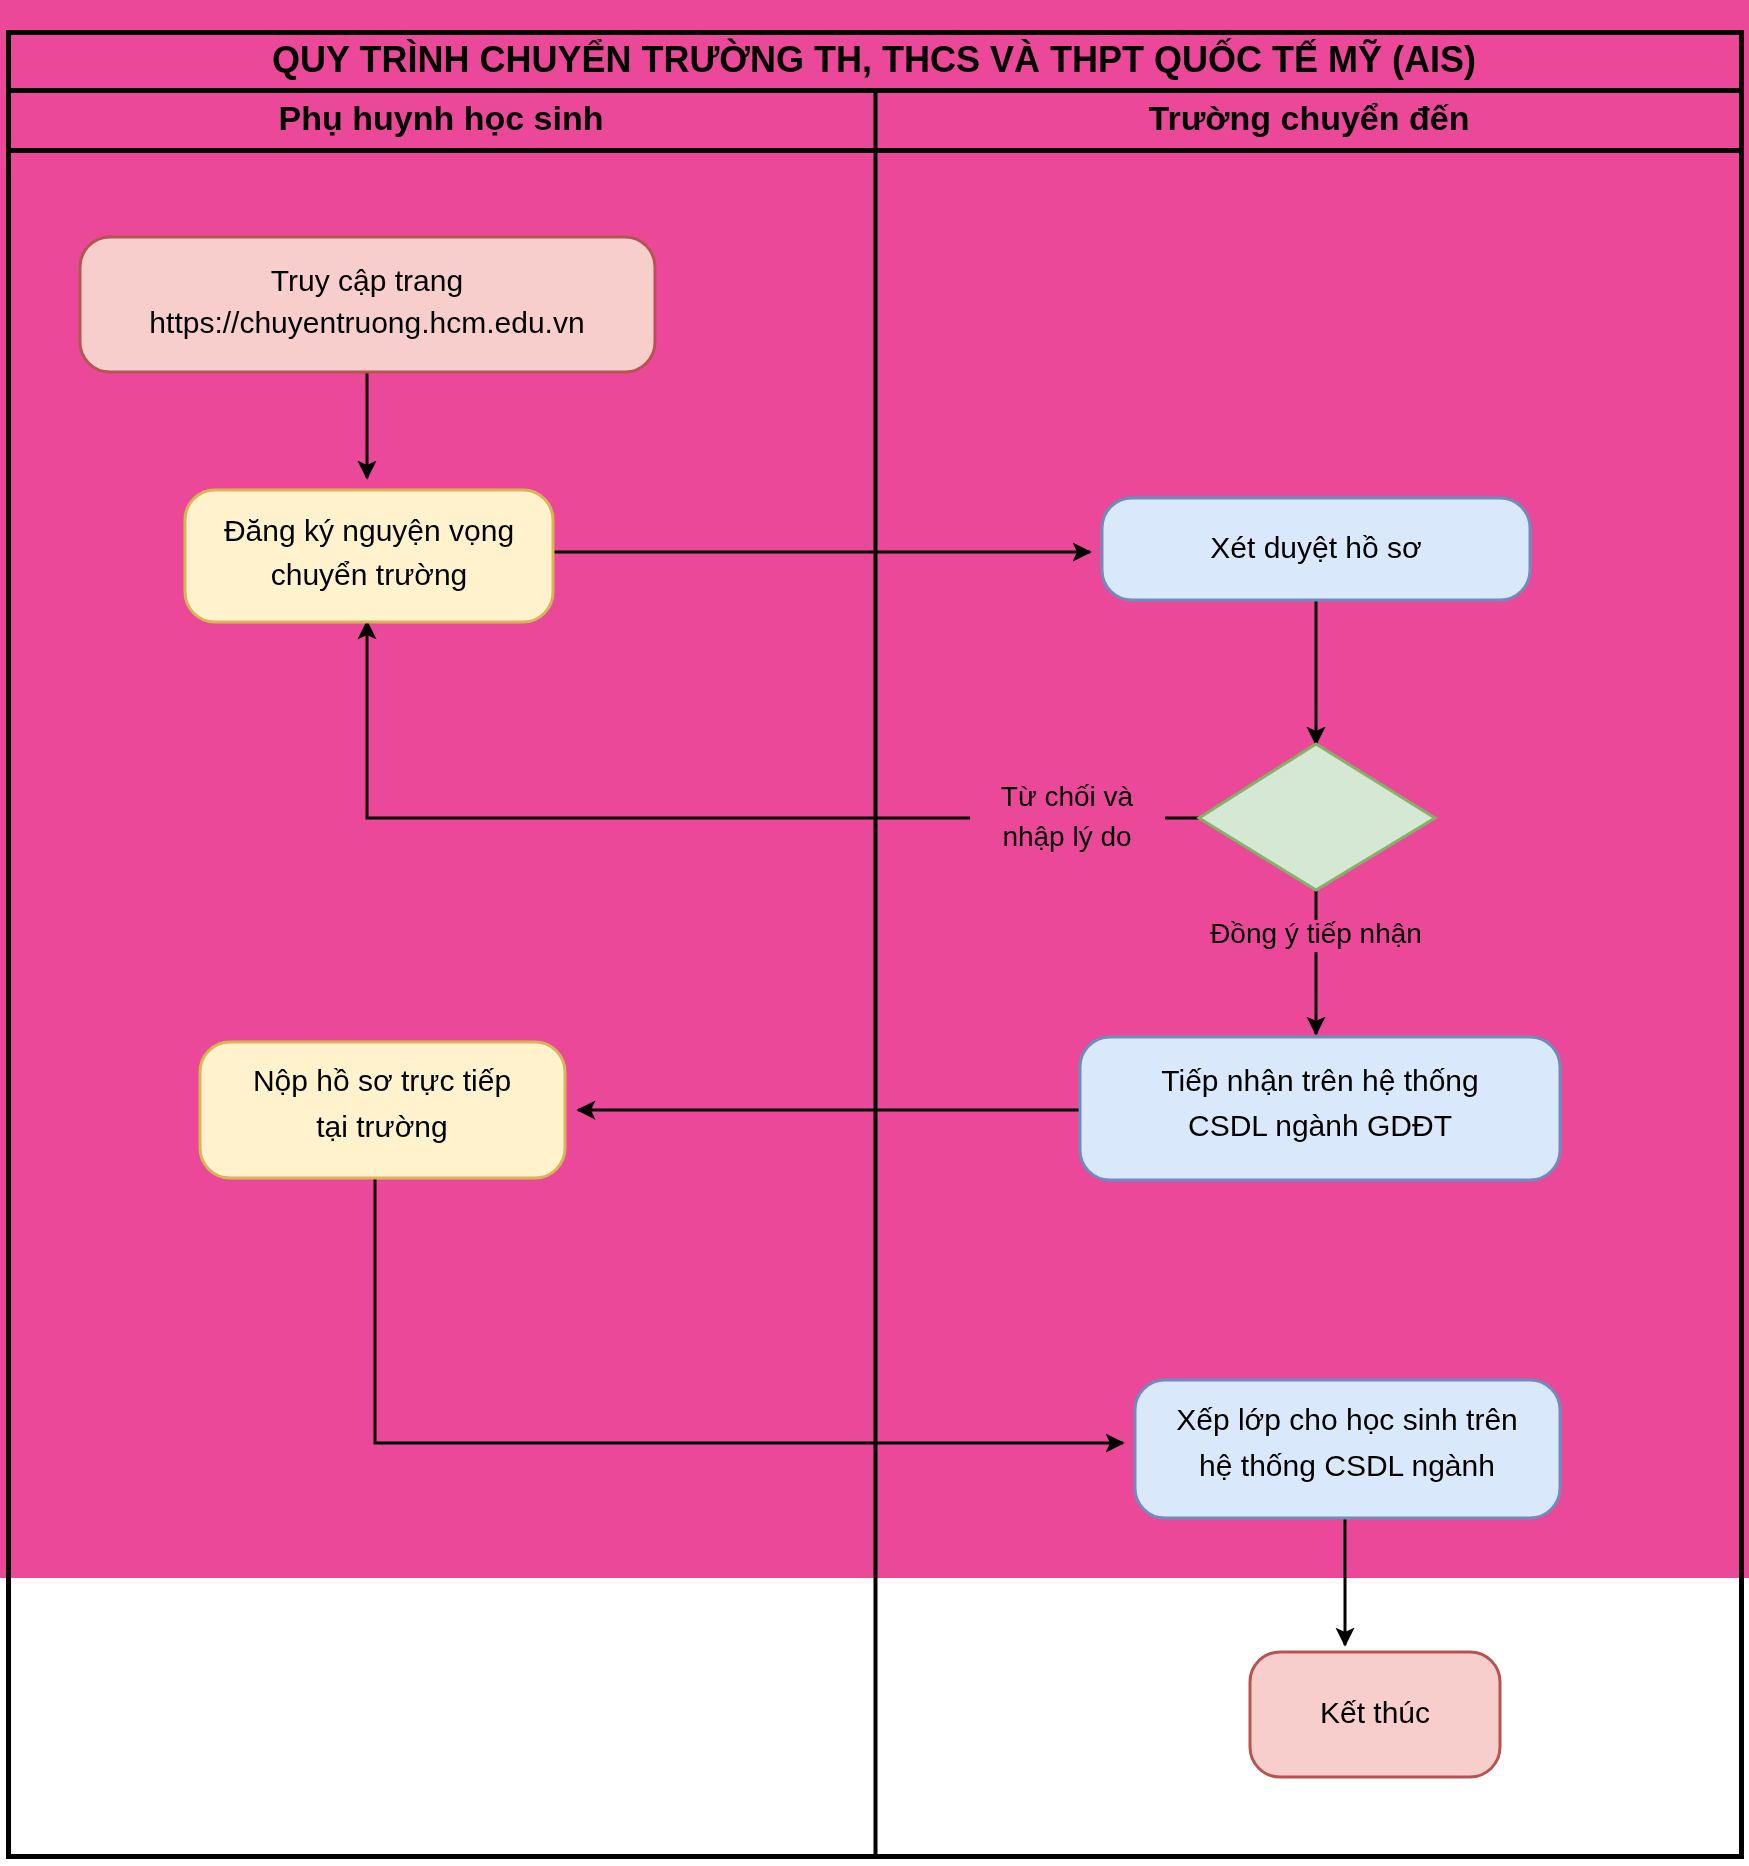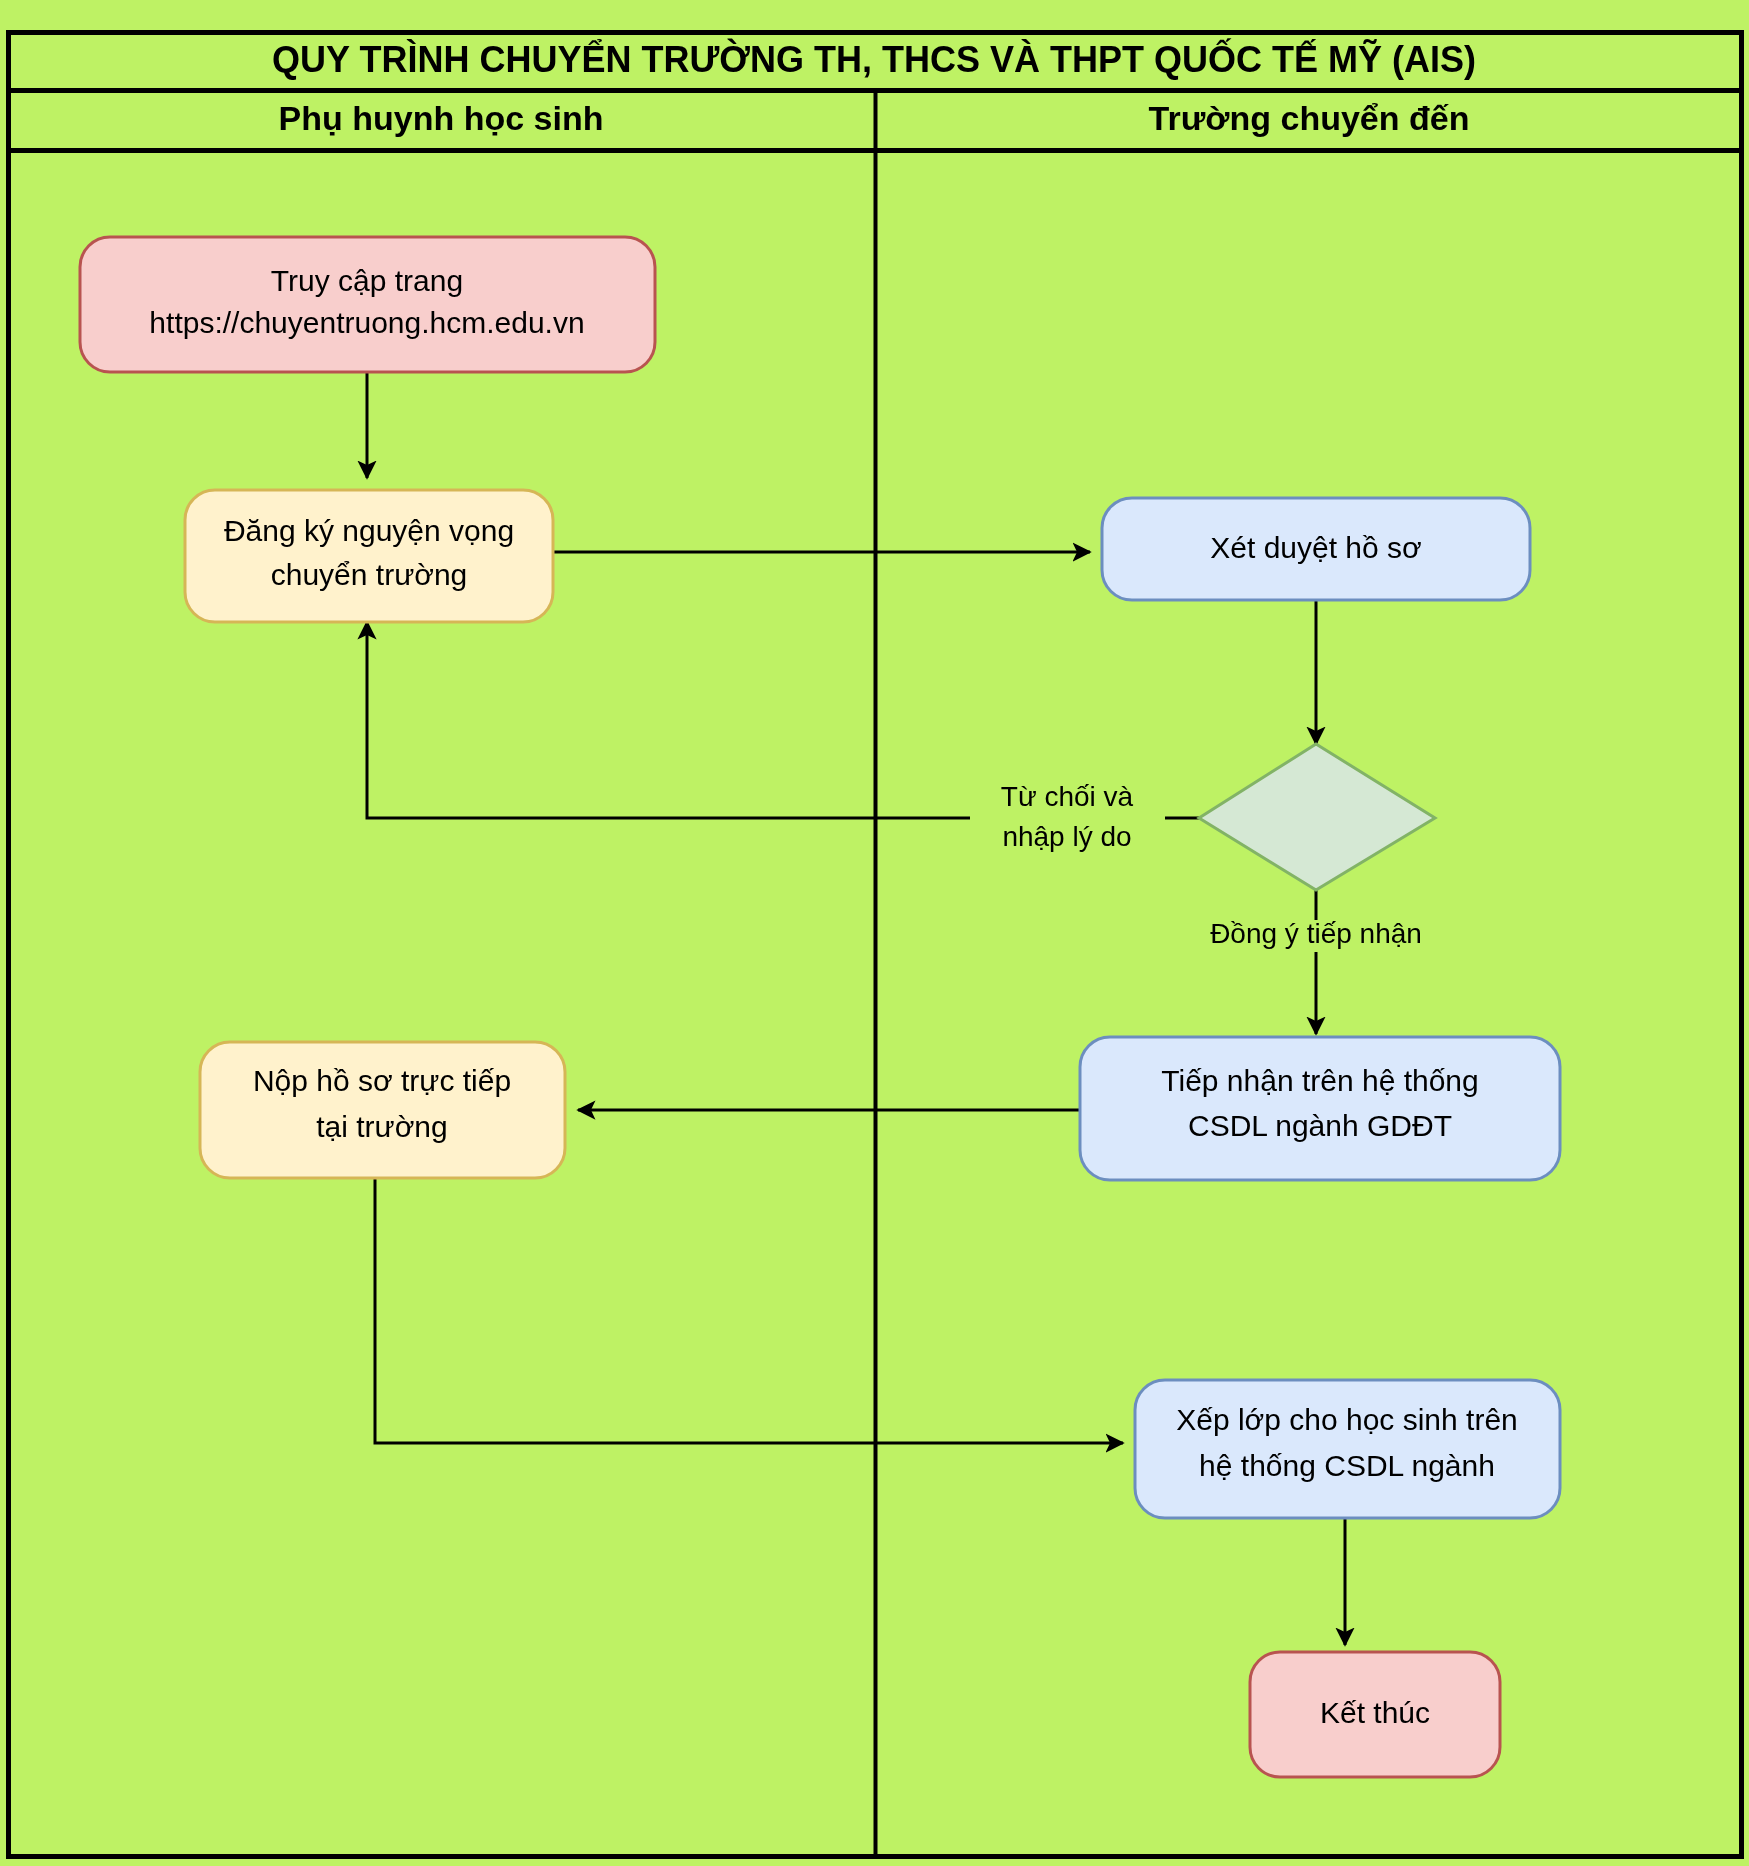--- a/index.html
+++ b/index.html
@@ -9,22 +9,22 @@
   }
   body {
     width: 1749px;
     height: 1866px;
     font-family: "Liberation Sans", sans-serif;
     overflow: hidden;
   }
   #canvas {
     position: relative;
     width: 1749px;
-    height: 1866px;
-    background: #bef264;
+    height: 1578px;
+    background: #ec4899;
   }
   svg#flow {
     position: absolute;
     left: 0;
     top: 0;
     width: 1749px;
     height: 1866px;
   }
   .frame-line {
     stroke: #000000;

